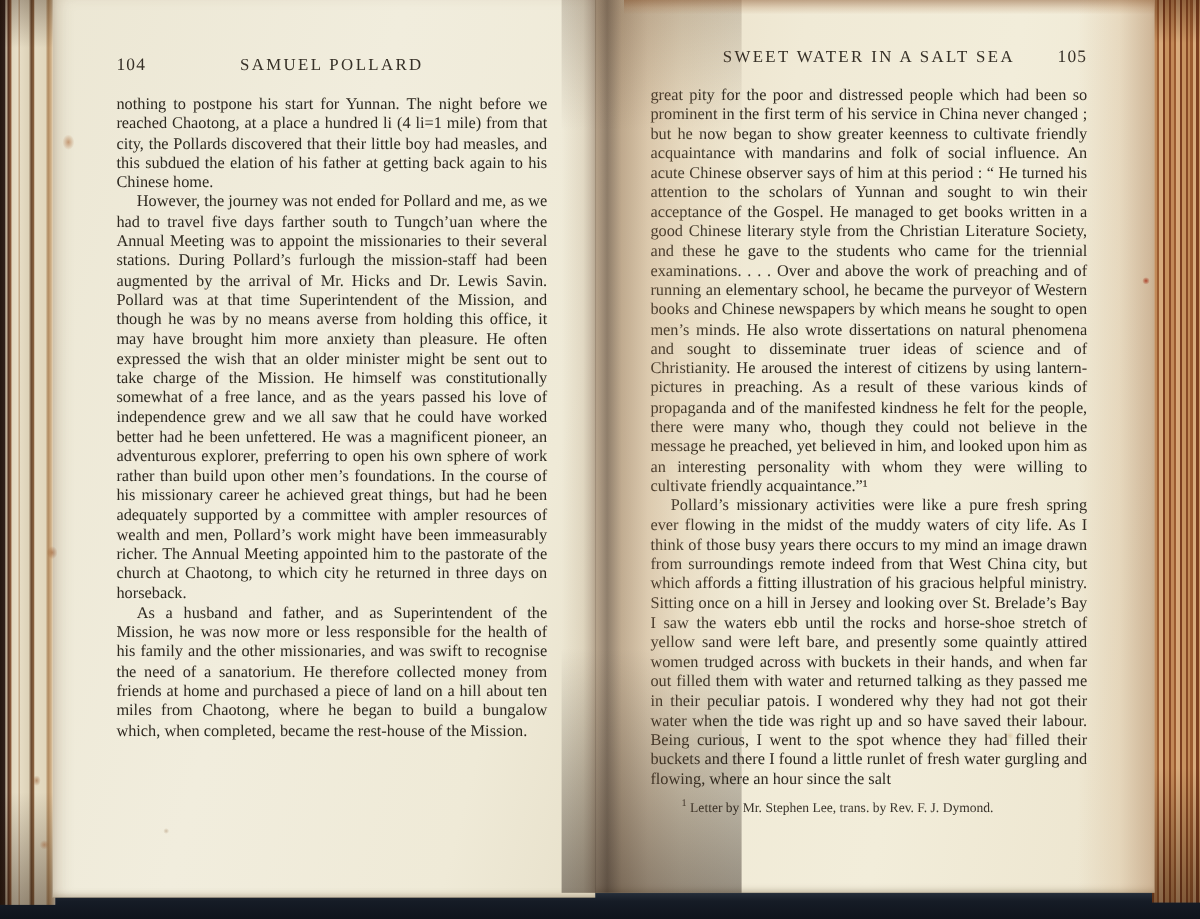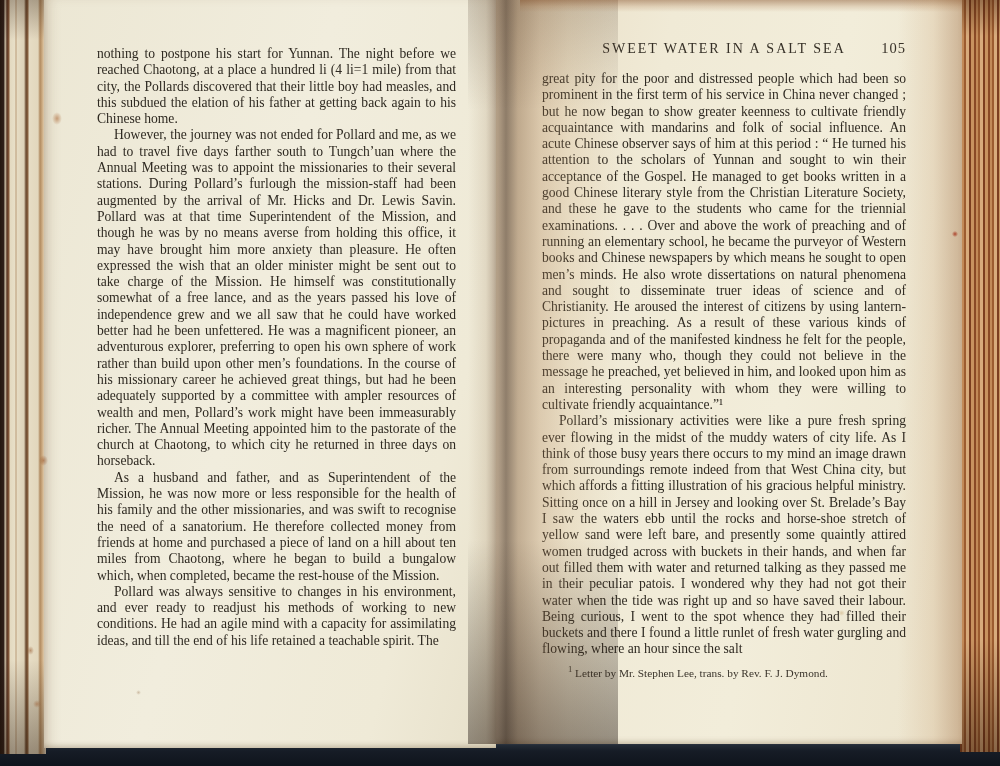--- a/index.html
+++ b/index.html
@@ -105,25 +105,29 @@
 
 <div class="scene">
 
   <div class="desk"></div>
 
   <div class="stack-left"></div>
   <div class="stack-right"></div>
 
   <div class="page page-left">
     <div class="inner">
+      <div class="header">
+        <span class="num">104</span>
+        <span class="title">SAMUEL POLLARD</span>
+        <span class="num"></span>
+      </div>
       <div class="body-text">
           <p class="">nothing to postpone his start for Yunnan. The night before we reached Chaotong, at a place a hundred li (4 li=1 mile) from that city, the Pollards discovered that their little boy had measles, and this subdued the elation of his father at getting back again to his Chinese home.</p>
           <p class="indent">However, the journey was not ended for Pollard and me, as we had to travel five days farther south to Tungch’uan where the Annual Meeting was to appoint the missionaries to their several stations. During Pollard’s furlough the mission-staff had been augmented by the arrival of Mr. Hicks and Dr. Lewis Savin. Pollard was at that time Superintendent of the Mission, and though he was by no means averse from holding this office, it may have brought him more anxiety than pleasure. He often expressed the wish that an older minister might be sent out to take charge of the Mission. He himself was constitutionally somewhat of a free lance, and as the years passed his love of independence grew and we all saw that he could have worked better had he been unfettered. He was a magnificent pioneer, an adventurous explorer, preferring to open his own sphere of work rather than build upon other men’s foundations. In the course of his missionary career he achieved great things, but had he been adequately supported by a committee with ampler resources of wealth and men, Pollard’s work might have been immeasurably richer. The Annual Meeting appointed him to the pastorate of the church at Chaotong, to which city he returned in three days on horseback.</p>
           <p class="indent">As a husband and father, and as Superintendent of the Mission, he was now more or less responsible for the health of his family and the other missionaries, and was swift to recognise the need of a sanatorium. He therefore collected money from friends at home and purchased a piece of land on a hill about ten miles from Chaotong, where he began to build a bungalow which, when completed, became the rest-house of the Mission.</p>
-          <p class="indent">Pollard was always sensitive to changes in his environment, and ever ready to readjust his methods of working to new conditions. He had an agile mind with a capacity for assimilating ideas, and till the end of his life retained a teachable spirit. The</p>
         </div>
     </div>
   </div>
 
   <div class="page page-right">
     <div class="inner">
       <div class="header">
         <span class="num"></span>
         <span class="title">SWEET WATER IN A SALT SEA</span>
         <span class="num right">105</span>

